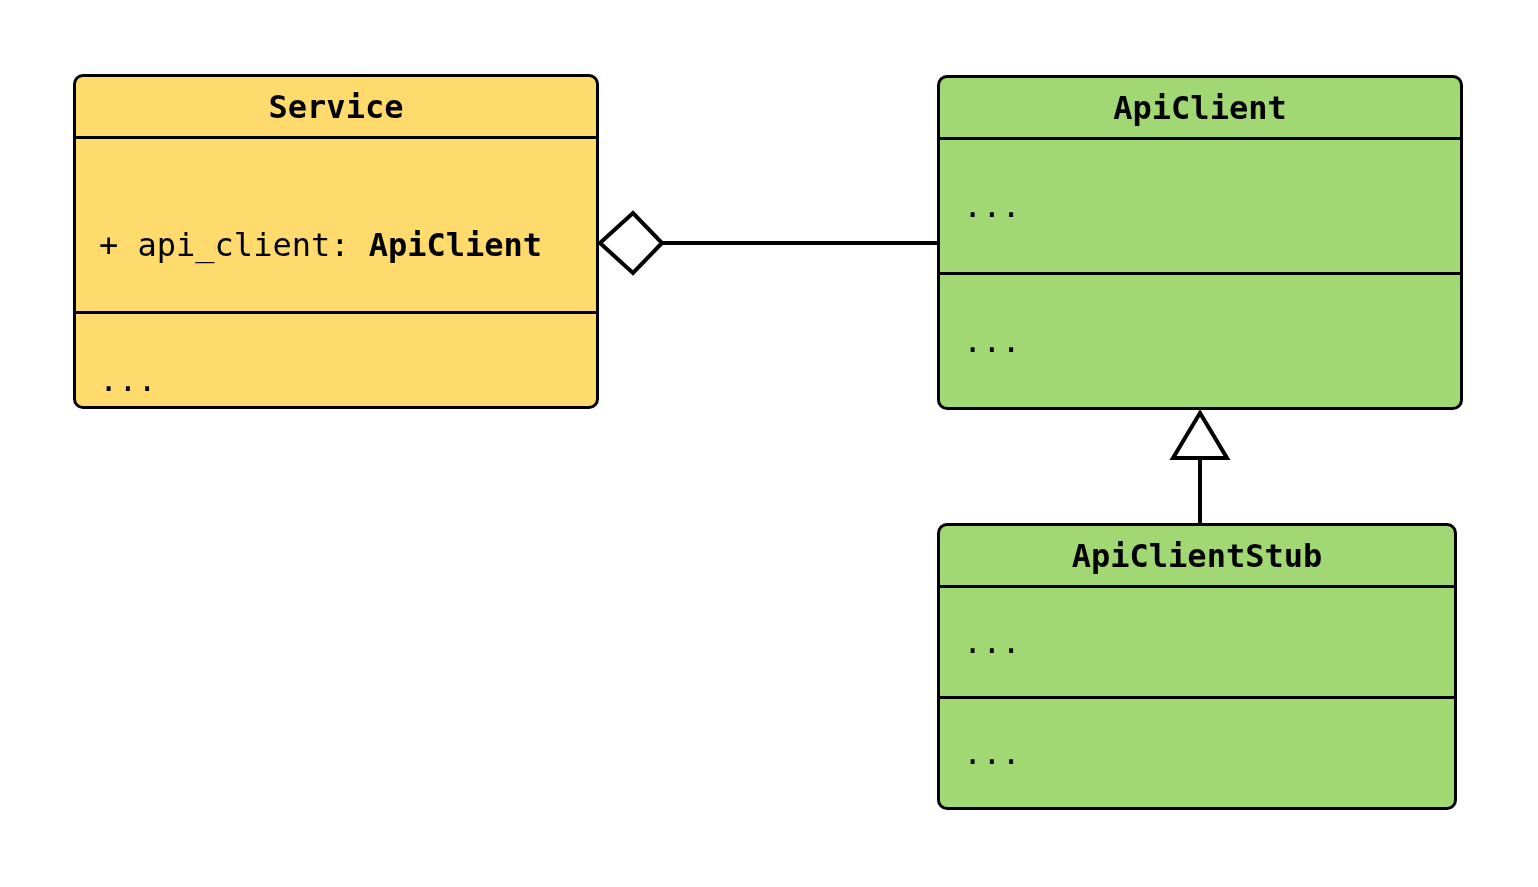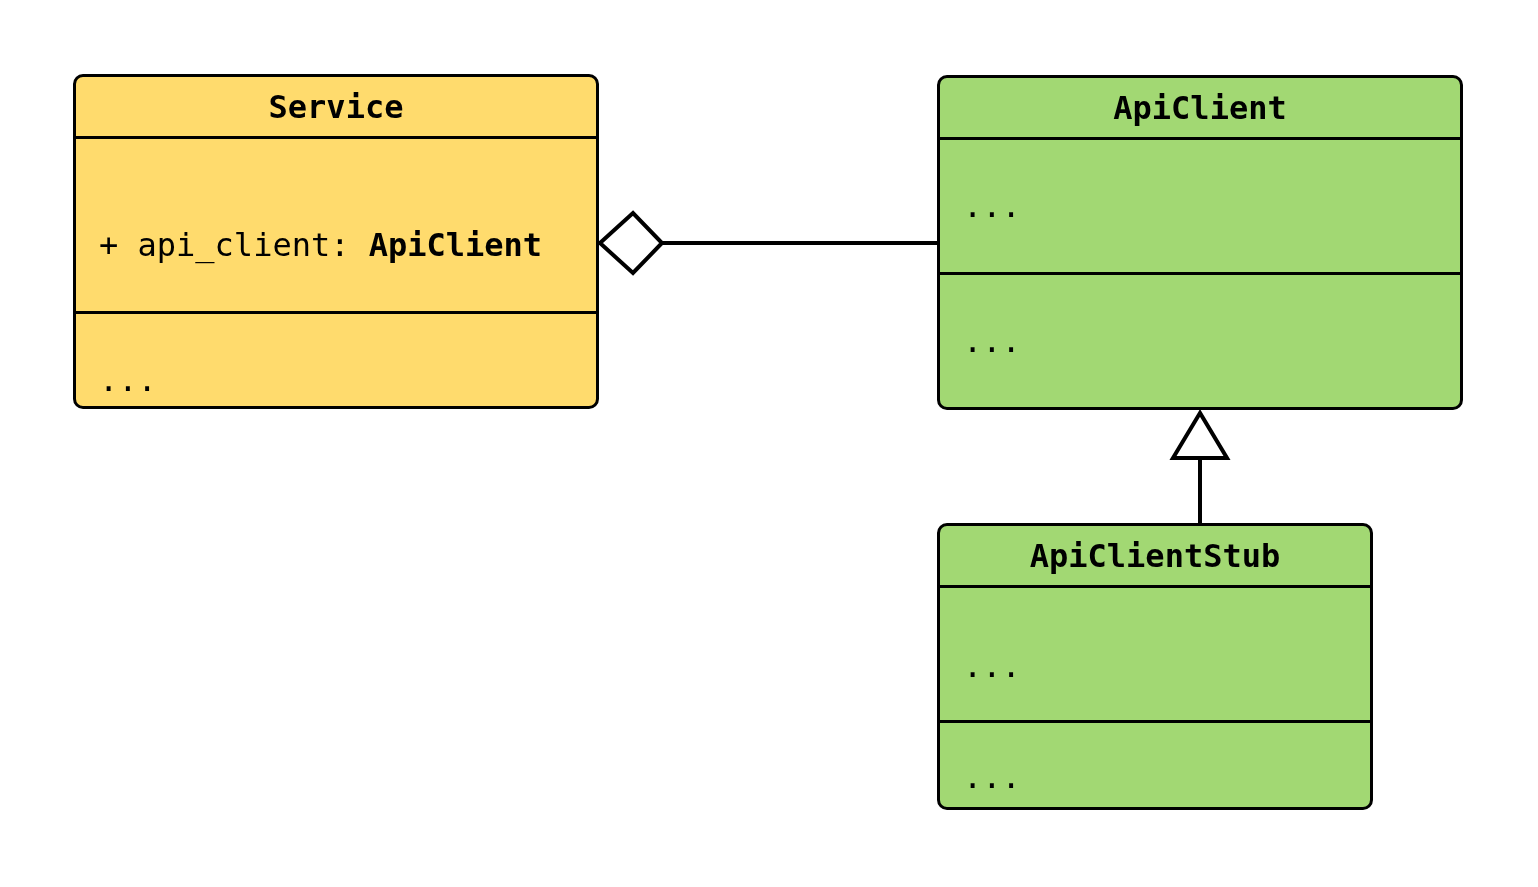--- a/index.html
+++ b/index.html
@@ -48,21 +48,21 @@
   }
   .class-section.divided{border-bottom:3.5px solid var(--stroke);}
   .sec-135{flex:0 0 135px;}
   .sec-111{flex:0 0 111px;}
   .sec-fill{flex:1 1 auto;}
   .bold{font-weight:bold;}
 
   
   #box-service{left:73px;top:74px;width:526px;height:335px;gap:40px;}
   #box-apiclient{left:937px;top:75px;width:526px;height:335px;}
-  #box-apiclientstub{left:937px;top:523px;width:436px;height:287px;gap:24px;}
+  #box-apiclientstub{left:937px;top:523px;width:520px;height:287px;}
 </style>
 </head>
 <body>
 
 <div class="canvas">
 
   <svg class="connectors" viewBox="0 0 1538 887" xmlns="http://www.w3.org/2000/svg">
     <g>
       <line x1="655" y1="243" x2="940" y2="243"></line>
       <polygon points="600,243 633,213 662,243 633,273"></polygon>

